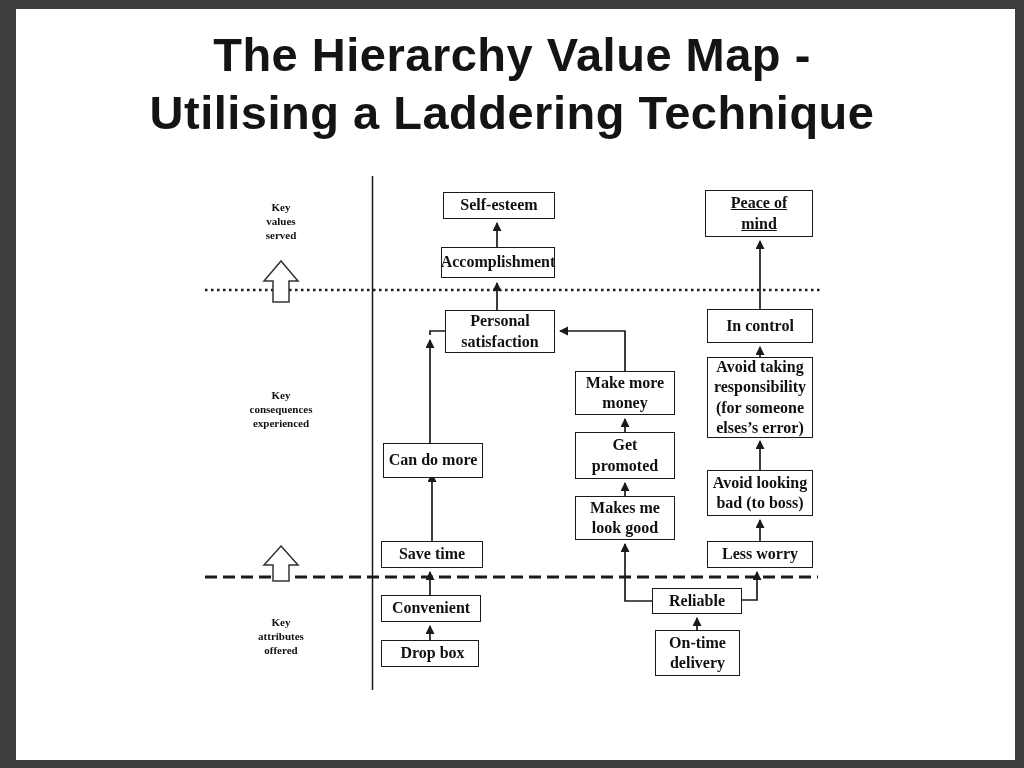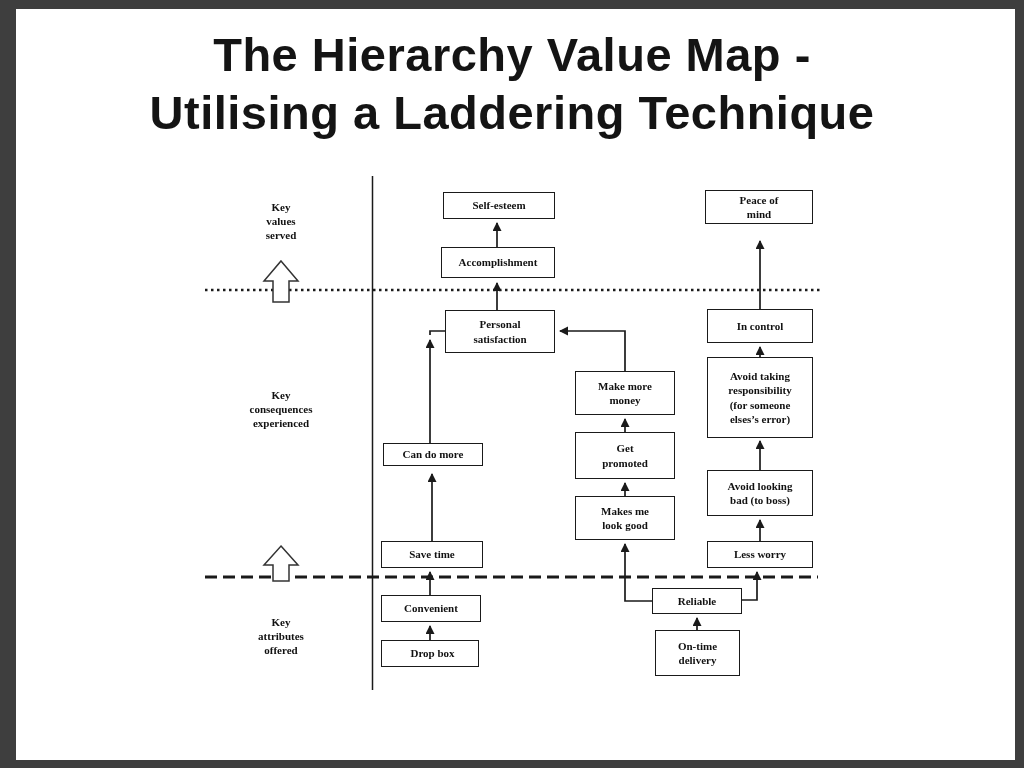--- a/index.html
+++ b/index.html
@@ -11,21 +11,21 @@
   .frame-bottom{left:0;bottom:0;width:1024px;height:8px;}
   .frame-left{left:0;top:0;width:16px;height:768px;}
   .frame-right{right:0;top:0;width:9px;height:768px;}
   
   .title{position:absolute;left:0;right:0;top:26px;text-align:center;
          font-family:"Liberation Sans", sans-serif;font-weight:700;
          font-size:47px;line-height:58px;color:#141414;letter-spacing:.5px;z-index:5;}
   
   .box{position:absolute;box-sizing:border-box;border:1.5px solid #1a1a1a;background:#fff;
        display:flex;align-items:center;justify-content:center;text-align:center;
-       font-weight:700;font-size:11px;line-height:1.28;color:#111;
+       font-weight:700;font-size:16px;line-height:1.28;color:#111;
        white-space:pre-line;z-index:10;padding:1px 3px;}
   
   .tier-label{position:absolute;display:flex;align-items:center;justify-content:center;
        text-align:center;font-weight:700;font-size:11px;line-height:1.3;color:#111;
        white-space:pre-line;z-index:10;}
   svg.overlay{position:absolute;left:0;top:0;z-index:8;pointer-events:none;}
 </style>
 </head>
 <body>
 
@@ -80,31 +80,31 @@
 consequences
 experienced</div>
   <div class="tier-label" style="left:240px;top:610px;width:82px;height:52px;">Key
 attributes
 offered</div>
 
   <div class="box" style="left:443px;top:192px;width:112px;height:27px;">Self-esteem</div>
   <div class="box" style="left:441px;top:247px;width:114px;height:31px;">Accomplishment</div>
   <div class="box" style="left:445px;top:310px;width:110px;height:43px;">Personal
 satisfaction</div>
-  <div class="box" style="left:383px;top:443px;width:100px;height:23px;">Can do more</div>
+  <div class="box" style="left:383px;top:443px;width:100px;height:35px;">Can do more</div>
   <div class="box" style="left:381px;top:541px;width:102px;height:27px;">Save time</div>
   <div class="box" style="left:381px;top:595px;width:100px;height:27px;">Convenient</div>
   <div class="box" style="left:381px;top:640px;width:98px;height:27px;padding-left:8px;">Drop box</div>
   <div class="box" style="left:575px;top:371px;width:100px;height:44px;">Make more
 money</div>
   <div class="box" style="left:575px;top:432px;width:100px;height:47px;">Get
 promoted</div>
   <div class="box" style="left:575px;top:496px;width:100px;height:44px;">Makes me
 look good</div>
-  <div class="box" style="left:705px;top:190px;width:108px;height:34px;">Peace of
+  <div class="box" style="left:705px;top:190px;width:108px;height:47px;text-decoration:underline;">Peace of
 mind</div>
   <div class="box" style="left:707px;top:309px;width:106px;height:34px;">In control</div>
   <div class="box" style="left:707px;top:357px;width:106px;height:81px;">Avoid taking
 responsibility
 (for someone
 elses’s error)</div>
   <div class="box" style="left:707px;top:470px;width:106px;height:46px;">Avoid looking
 bad (to boss)</div>
   <div class="box" style="left:707px;top:541px;width:106px;height:27px;">Less worry</div>
   <div class="box" style="left:652px;top:588px;width:90px;height:26px;">Reliable</div>

